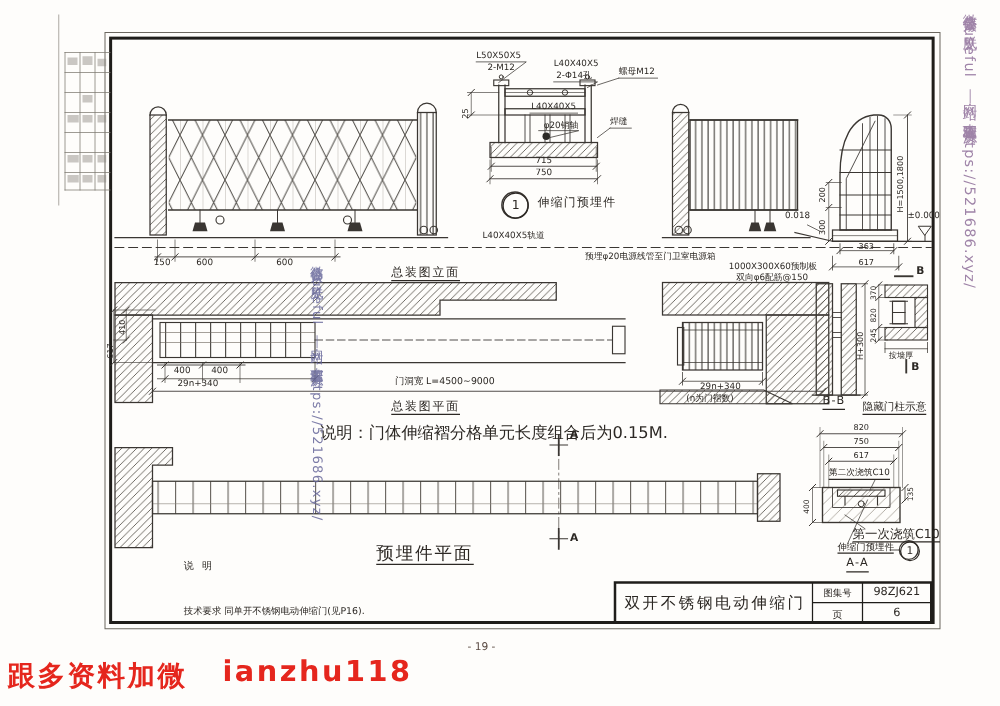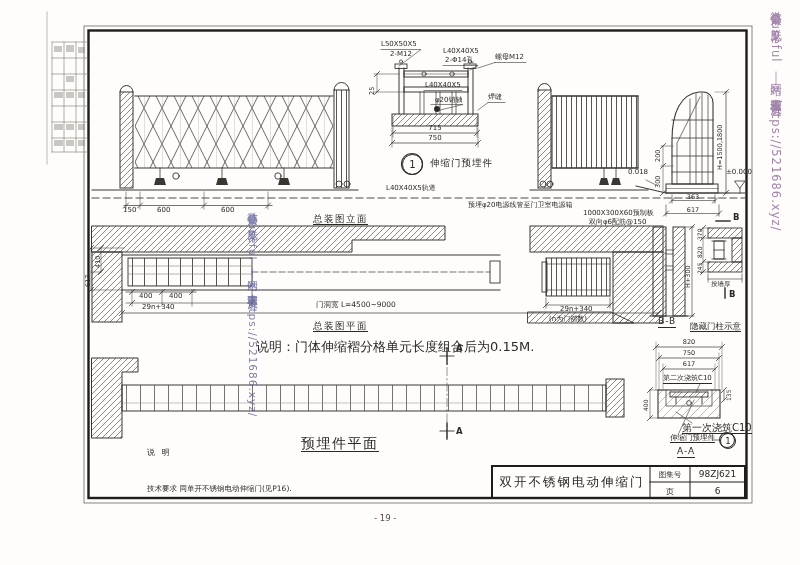--- a/index.html
+++ b/index.html
@@ -297,14 +297,16 @@
 <div class="tb" style="left:496px;top:474px;width:152px;font-size:12.5px;letter-spacing:2px">双开不锈钢电动伸缩门</div>
 <div class="tb" style="left:650px;top:470px;width:40px;font-size:7.5px">图集号</div>
 <div class="tb" style="left:690px;top:469px;width:55px;font-size:9px">98ZJ621</div>
 <div class="tb" style="left:650px;top:486px;width:40px;font-size:8px">页</div>
 <div class="tb" style="left:690px;top:486px;width:55px;font-size:9px">6</div>
 
 <div class="t" style="left:374px;top:514px;font-size:8.5px;color:#5a4a42">- 19 -</div>
 
 <div class="wm" style="left:246px;top:204px;height:361px;font-size:10.5px;color:#67679a">微信公众号：朕见useful｜网站：大璇工程资源 https://521686.xyz/</div>
 <div class="wm" style="left:768px;top:2px;height:561px;font-size:11.5px;color:#8f6f9a">微信公众号：朕见useful｜网站：大璇工程资源 https://521686.xyz/</div>
+<div class="red" style="left:6px;top:526px;font-size:22px;letter-spacing:2px">跟多资料加微</div>
+<div class="red" style="left:178px;top:525px;font-size:23px;letter-spacing:2px">ianzhu118</div>
 
 </div>
 
 </body></html>

